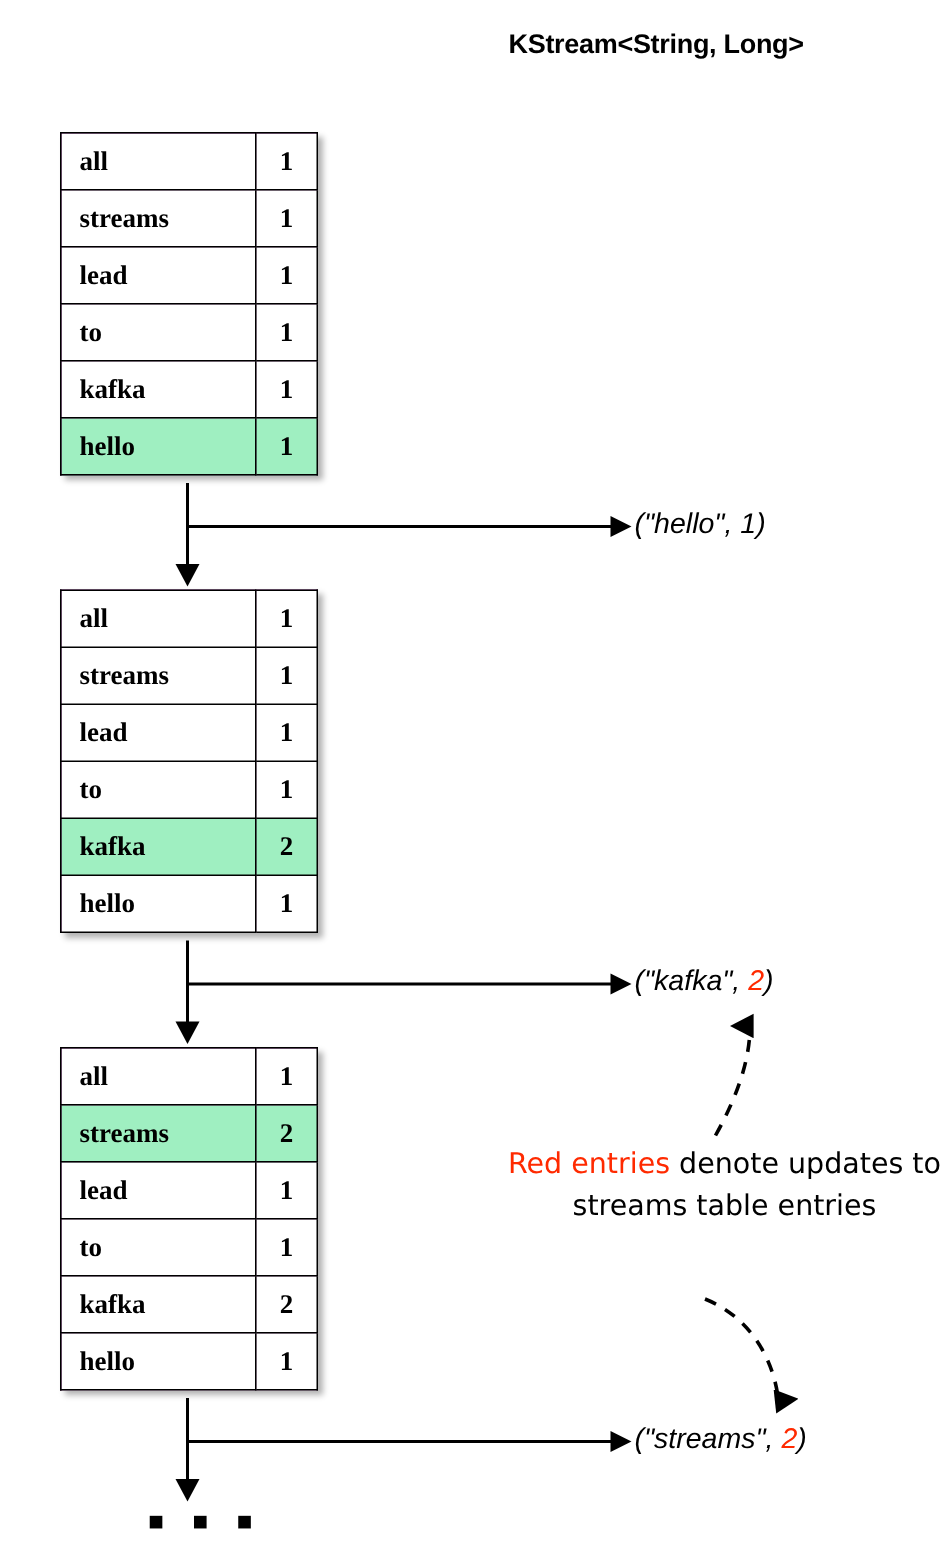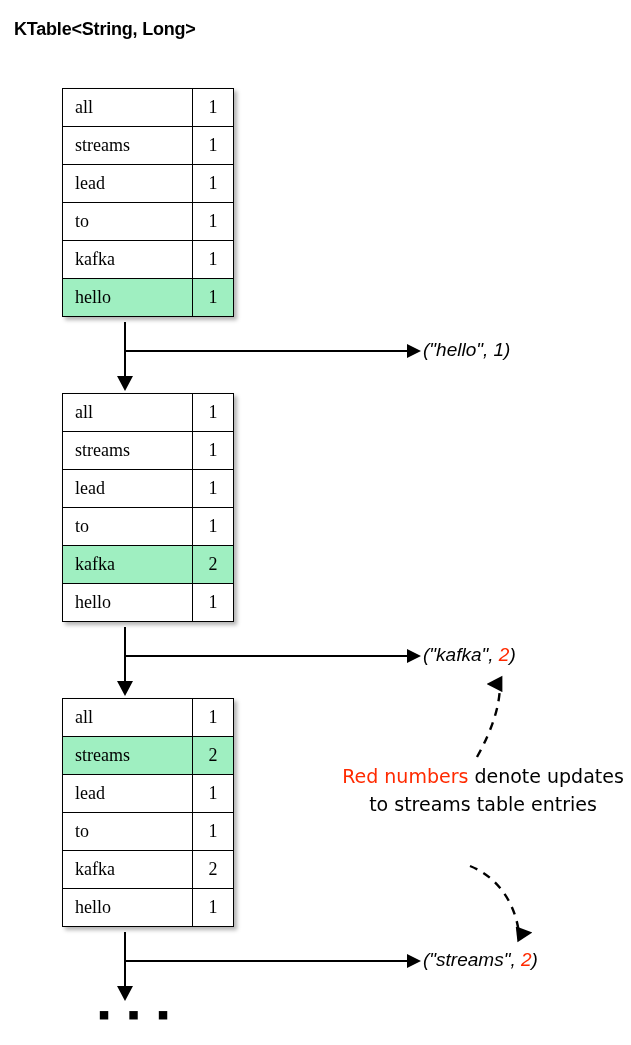--- a/index.html
+++ b/index.html
@@ -28,26 +28,27 @@
     color: #000000;
     white-space: nowrap;
     letter-spacing: -0.2px;
   }
   #heading-ktable  { left: 14px;  top: 19px; }
   #heading-kstream { left: 339px; top: 19px; }
 
   
   .state-table {
     position: absolute;
-    left: 62px;
+    left: 40px;
     width: 157px;
     border-collapse: collapse;
     background: #701a75;
     box-shadow: 3px 3px 4px rgba(0,0,0,0.30);
     table-layout: fixed;
+    font-weight: bold;
   }
   #table-1 { top: 88px; }
   #table-2 { top: 393px; }
   #table-3 { top: 698px; }
 
   .state-table td {
     border: 1.6px solid #000000;
     height: 37px;
     font-family: "Liberation Serif", serif;
     font-size: 18px;
@@ -149,21 +150,21 @@
     font-size: 34px;
     letter-spacing: 4px;
     color: #000000;
   }
 </style>
 </head>
 <body>
 
 <div id="canvas">
 
-  <div class="col-heading" id="heading-ktable">KTable&lt;String, Long&gt;</div>
+  <div class="col-heading" id="heading-kstream">KStream&lt;String, Long&gt;</div>
 
   <table class="state-table" id="table-1">
     <tbody>
       <tr>
         <td class="key-cell">all</td>
         <td class="val-cell">1</td>
       </tr>
       <tr>
         <td class="key-cell">streams</td>
         <td class="val-cell">1</td>
@@ -266,21 +267,21 @@
   <div class="vline" style="top:932px; height:56px;"></div>
   <div class="arrow-down" style="top:986px;"></div>
   <div class="hline" style="top:960px; width:290px;"></div>
   <div class="arrow-right" style="left:407px; top:954px;"></div>
 
   <div class="stream-record" style="top:949px;">
     <span>("streams", </span><span class="num-updated">2</span><span>)</span>
   </div>
 
   <div id="annotation-note">
-    <span class="hl-red">Red numbers</span><span> denote updates to streams table entries</span>
+    <span class="hl-red">Red entries</span><span> denote updates to streams table entries</span>
   </div>
 
   <svg id="pointer-svg" viewBox="0 0 631 1045">
     <defs>
       <marker id="dash-arrow-up" markerWidth="7" markerHeight="7" refX="3.2" refY="5.6" orient="auto" markerUnits="strokeWidth">
         <path d="M3.2,0 L6.6,6.6 L-0.2,6.6 Z" fill="#000000"></path>
       </marker>
       <marker id="dash-arrow-down" markerWidth="7" markerHeight="7" refX="3.2" refY="5.6" orient="auto" markerUnits="strokeWidth">
         <path d="M3.2,0 L6.6,6.6 L-0.2,6.6 Z" fill="#000000"></path>
       </marker>

